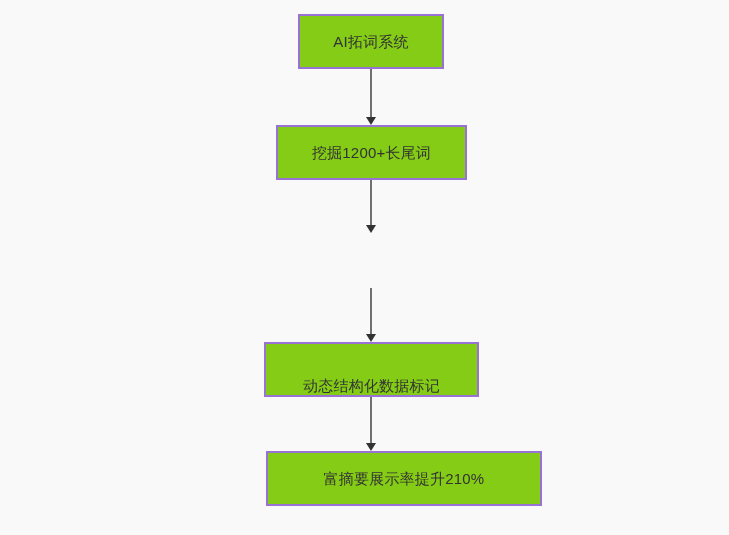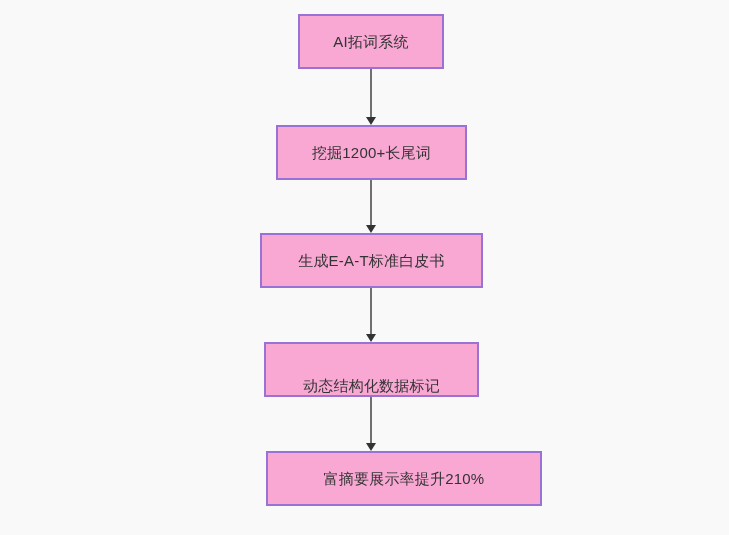--- a/index.html
+++ b/index.html
@@ -14,21 +14,21 @@
     overflow: hidden;
   }
   #flowchart {
     position: relative;
     width: 729px;
     height: 535px;
   }
   .node {
     position: absolute;
     box-sizing: border-box;
-    background: #f9a8d4;
+    background: #84cc16;
     border: 2px solid #9872d4;
     display: flex;
     align-items: center;
     justify-content: center;
     height: 55px;
   }
   .node-label {
     font-size: 15px;
     color: #333333;
     line-height: 1.2;
@@ -81,23 +81,20 @@
   <div class="edge" id="edge-1"></div>
   <div class="arrowhead" id="arrow-1"></div>
 
   <div class="node" id="node-2">
     <span class="node-label">挖掘1200+长尾词</span>
   </div>
 
   <div class="edge" id="edge-2"></div>
   <div class="arrowhead" id="arrow-2"></div>
 
-  <div class="node" id="node-3">
-    <span class="node-label">生成E-A-T标准白皮书</span>
-  </div>
 
   <div class="edge" id="edge-3"></div>
   <div class="arrowhead" id="arrow-3"></div>
 
   <div class="node" id="node-4">
     <span class="node-label">动态结构化数据标记</span>
   </div>
 
   <div class="edge" id="edge-4"></div>
   <div class="arrowhead" id="arrow-4"></div>

